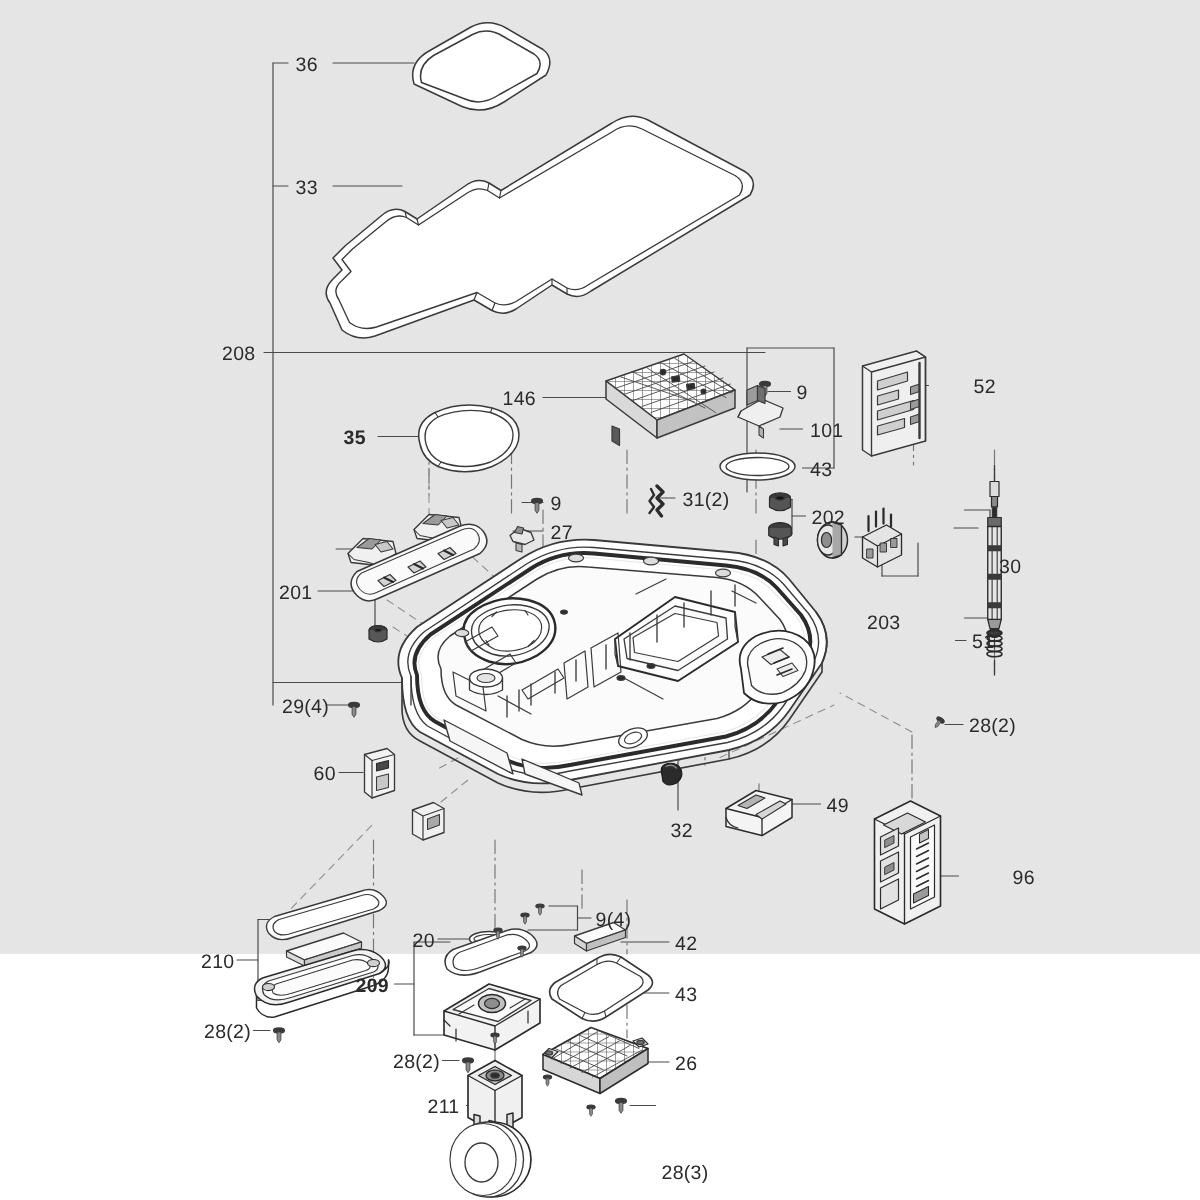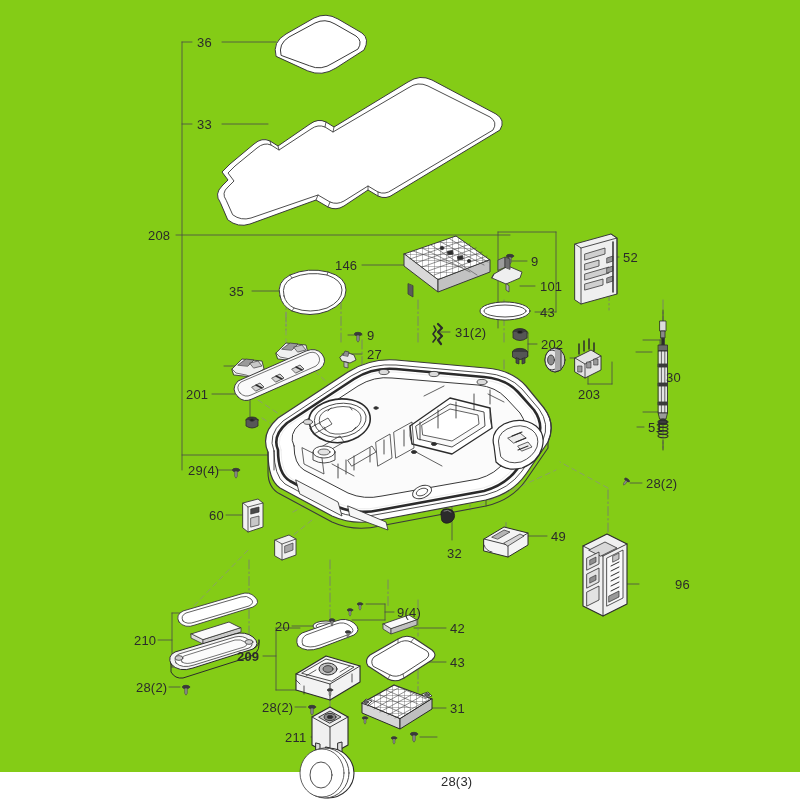--- a/index.html
+++ b/index.html
@@ -1,19 +1,19 @@
 <!DOCTYPE html>
 <html><head>
 <meta charset="utf-8">
 <title>Exploded Parts Diagram</title>
 <style>
   html,body{margin:0;padding:0;background:#ffffff;}
   body{width:800px;height:800px;overflow:hidden;
        font-family:"Liberation Sans","DejaVu Sans",sans-serif;}
-  #sheet{position:relative;width:800px;height:772px;background:#84cc16;}
+  #sheet{position:relative;width:800px;height:636px;background:#e5e5e5;}
   svg{position:absolute;left:0;top:0;width:800px;height:800px;}
   .callout{
     position:absolute;
     font-family:"Liberation Sans","DejaVu Sans",sans-serif;
     font-size:13px;
     color:#2b2b2b;
     white-space:nowrap;
     letter-spacing:0.2px;
     line-height:1;
   }
@@ -730,44 +730,44 @@
     </g>
   </g>
 
   </g>
 </svg>
 
 <div class="callout" style="left:197px; top:36px;">36</div>
 <div class="callout" style="left:197px; top:118px;">33</div>
 <div class="callout" style="left:148px; top:229px;">208</div>
 <div class="callout" style="left:335px; top:259px;">146</div>
-<div class="callout" style="left:229px; top:285px;">35</div>
+<div class="callout" style="left:229px; top:285px;font-weight:bold;">35</div>
 <div class="callout" style="left:367px; top:329px;">9</div>
 <div class="callout" style="left:367px; top:348px;">27</div>
 <div class="callout" style="left:455px; top:326px;">31(2)</div>
 <div class="callout" style="left:186px; top:388px;">201</div>
 <div class="callout" style="left:531px; top:255px;">9</div>
 <div class="callout" style="left:540px; top:280px;">101</div>
 <div class="callout" style="left:540px; top:306px;">43</div>
-<div class="callout" style="left:623px; top:251px;">52</div>
+<div class="callout" style="left:649px; top:251px;">52</div>
 <div class="callout" style="left:541px; top:338px;text-align:center;">202</div>
-<div class="callout" style="left:578px; top:388px;">203</div>
+<div class="callout" style="left:578px; top:408px;">203</div>
 <div class="callout" style="left:666px; top:371px;">30</div>
 <div class="callout" style="left:648px; top:421px;">51</div>
 <div class="callout" style="left:188px; top:464px;">29(4)</div>
 <div class="callout" style="left:646px; top:477px;">28(2)</div>
 <div class="callout" style="left:209px; top:509px;">60</div>
 <div class="callout" style="left:551px; top:530px;">49</div>
 <div class="callout" style="left:447px; top:547px;">32</div>
 <div class="callout" style="left:643px; top:578px;margin-left:32px;">96</div>
 <div class="callout" style="left:397px; top:606px;">9(4)</div>
 <div class="callout" style="left:275px; top:620px;">20</div>
 <div class="callout" style="left:450px; top:622px;">42</div>
 <div class="callout" style="left:134px; top:634px;">210</div>
 <div class="callout" style="left:237px; top:650px;font-weight:bold;">209</div>
 <div class="callout" style="left:450px; top:656px;">43</div>
 <div class="callout" style="left:136px; top:681px;">28(2)</div>
 <div class="callout" style="left:262px; top:701px;">28(2)</div>
-<div class="callout" style="left:450px; top:702px;">31</div>
+<div class="callout" style="left:450px; top:702px;">26</div>
 <div class="callout" style="left:285px; top:731px;">211</div>
 <div class="callout" style="left:441px; top:731px;margin-top:44px;">28(3)</div>
 
 </div>
 
 </body></html>

